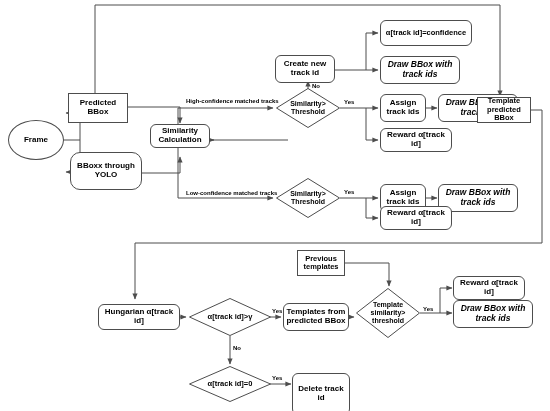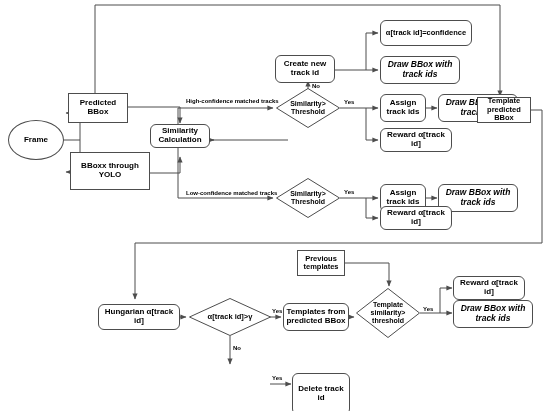--- a/index.html
+++ b/index.html
@@ -103,21 +103,21 @@
   </svg>
 
   <div class="node ell bold" style="left:8px;top:120px;width:56px;height:40px;font-size:8px;">
     <span>Frame</span>
   </div>
 
   <div class="node sharp bold" style="left:68px;top:93px;width:60px;height:30px;font-size:8px;">
     <span>Predicted BBox</span>
   </div>
 
-  <div class="node sharp bold" style="left:70px;top:152px;width:80px;height:38px;font-size:8px;">
+  <div class="node sharp bold" style="left:70px;top:152px;width:72px;height:38px;font-size:8px;border-radius:10px;">
     <span>BBoxx through YOLO</span>
   </div>
 
   <div class="node rounded bold" style="left:150px;top:124px;width:60px;height:24px;font-size:8px;">
     <span>Similarity Calculation</span>
   </div>
 
 
   <div class="diamond" style="left:276px;top:88px;width:64px;height:40px;">
     <svg class="dshape" viewBox="0 0 64 40">
@@ -208,20 +208,28 @@
   </div>
 
   <div class="node rounded bold" style="left:453px;top:276px;width:72px;height:24px;font-size:8px;">
     <span>Reward α[track id]</span>
   </div>
 
   <div class="node rounded italic" style="left:453px;top:300px;width:80px;height:28px;font-size:8.5px;">
     <span>Draw BBox with track ids</span>
   </div>
 
+  <div class="diamond" style="left:189px;top:366px;width:82px;height:36px;">
+    <svg class="dshape" viewBox="0 0 82 36">
+      <polygon points="41,0.5 81.5,18 41,35.5 0.5,18" fill="#ffffff" stroke="#4d4d4d" stroke-width="1"></polygon>
+    </svg>
+    <div class="dlabel bold" style="font-size:7.5px;">
+      <span>α[track id]=0</span>
+    </div>
+  </div>
 
   <div class="node rounded bold" style="left:292px;top:373px;width:58px;height:42px;font-size:8px;">
     <span>Delete track id</span>
   </div>
 
   <div class="elabel bold" style="left:186px;top:98px;font-size:6px;">
     <span>High-confidence matched tracks</span>
   </div>
   <div class="elabel bold" style="left:186px;top:190px;font-size:6px;">
     <span>Low-confidence matched tracks</span>

